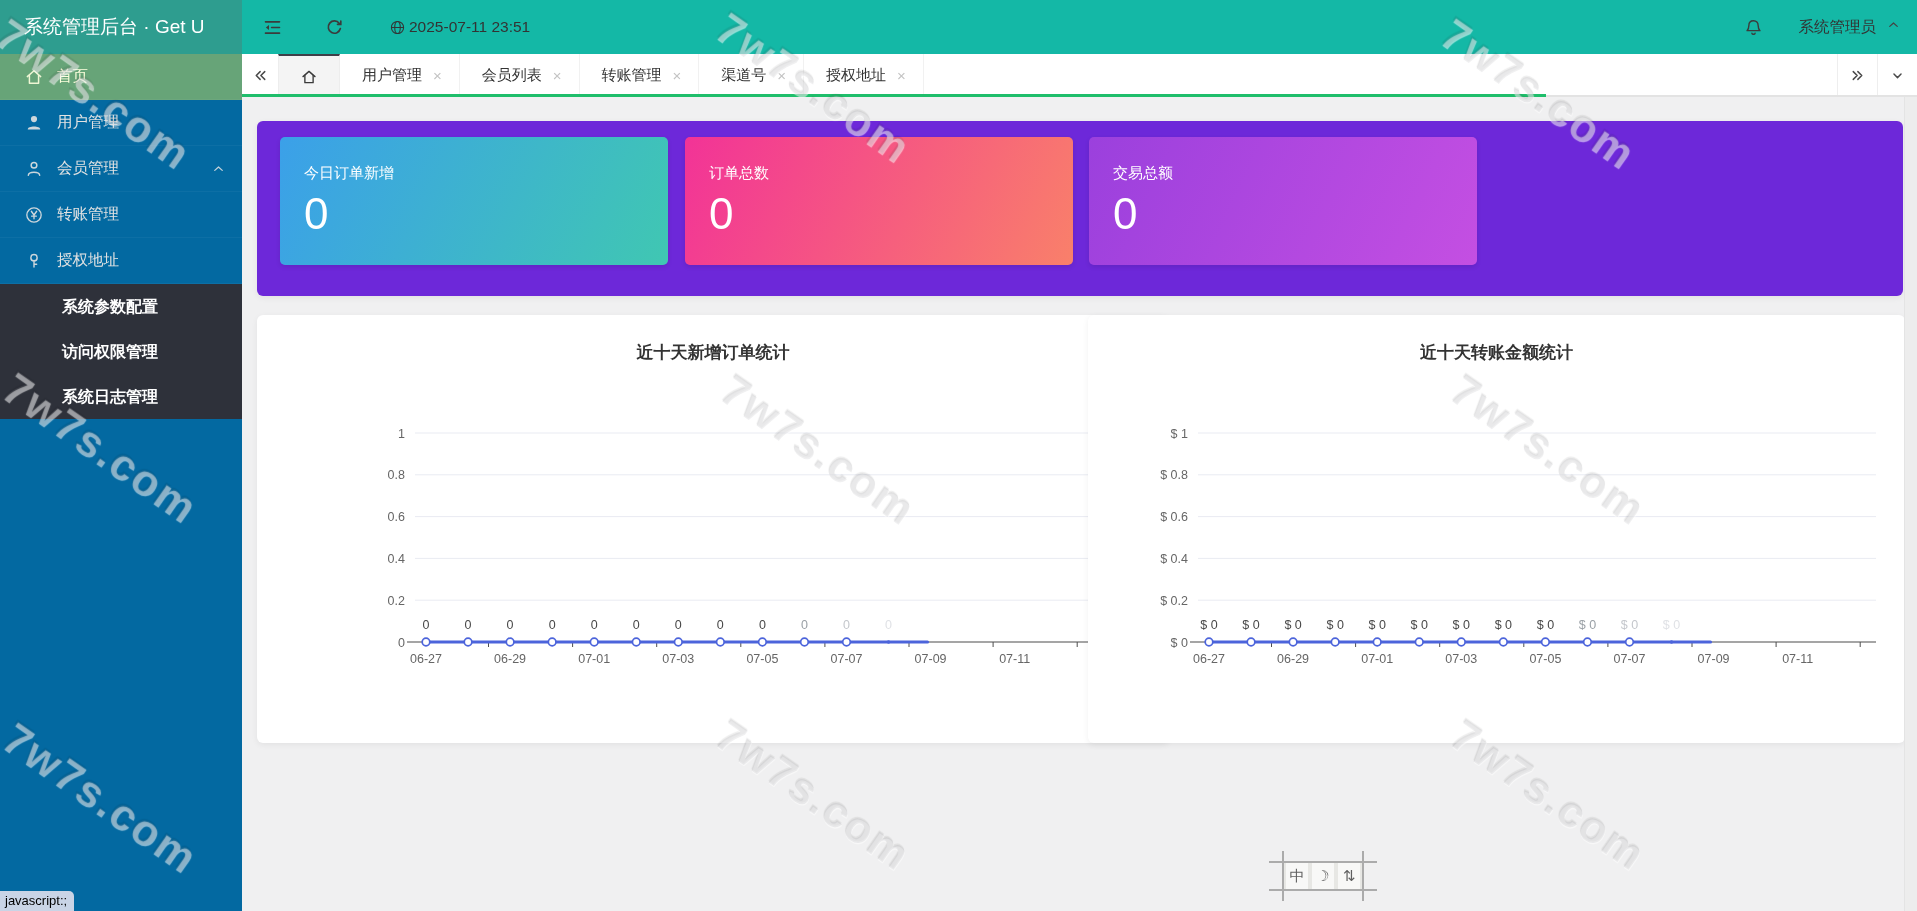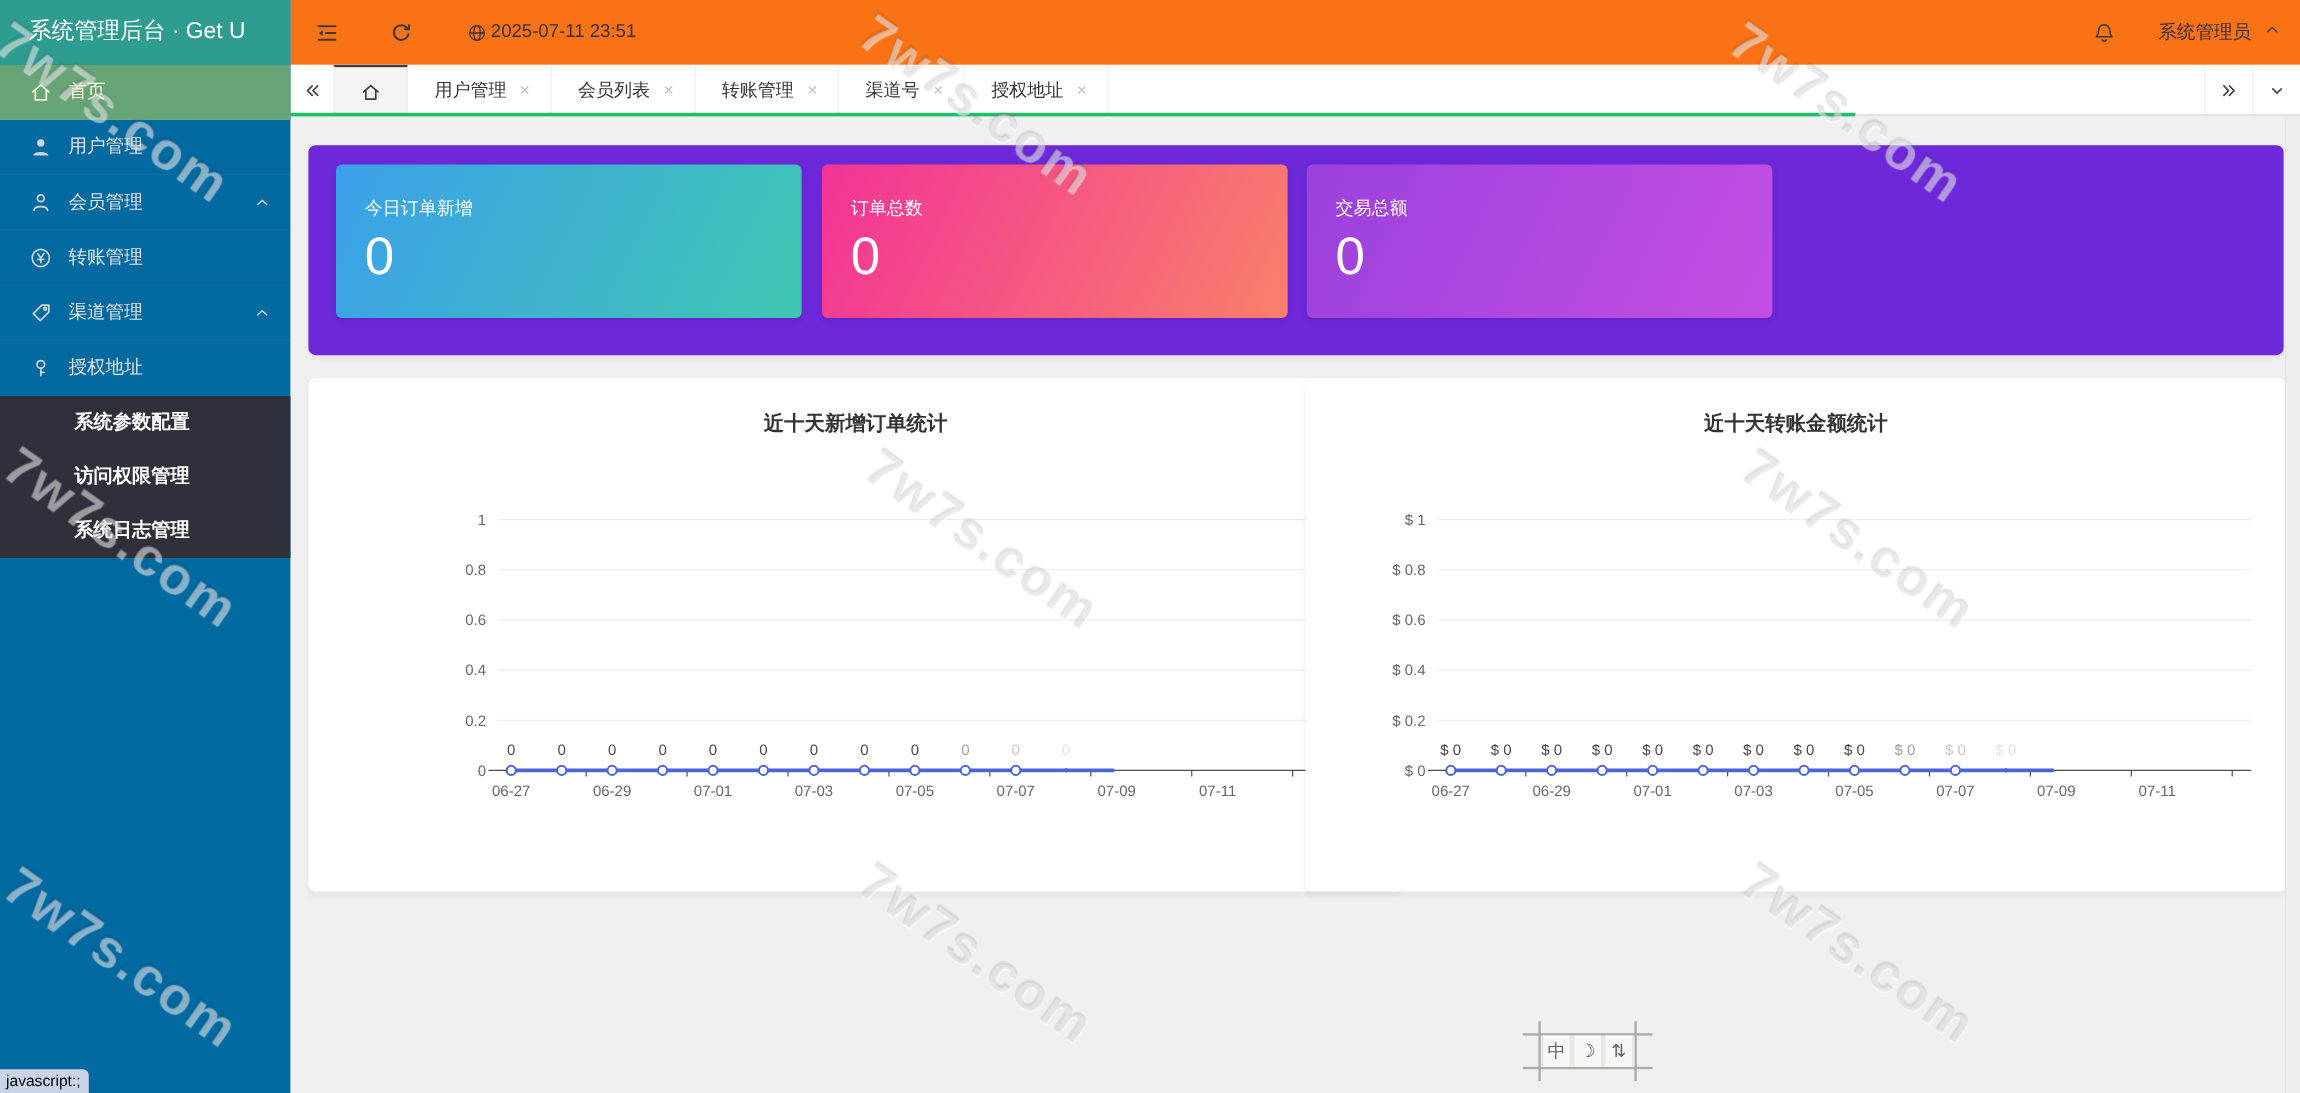--- a/index.html
+++ b/index.html
@@ -17,21 +17,21 @@
   .menu-item .mi-icon{width:20px;height:20px;margin-right:13px;display:inline-flex;opacity:.9;}
   .menu-item .mi-icon svg{width:20px;height:20px;}
   .menu-item.active{background:#67A478;color:#FDFFDE;}
   .menu-item .chev{margin-left:auto;display:inline-flex;opacity:.85;}
   .menu-item .chev svg{width:15px;height:15px;}
   .submenu{background:#2E313A;}
   .submenu-item{height:45px;line-height:45px;padding-left:62px;color:#FFFFFF;font-size:16px;
                 font-weight:bold;cursor:pointer;}
 
   
-  .topbar{position:absolute;left:242px;top:0;right:0;height:54px;background:#f97316;
+  .topbar{position:absolute;left:242px;top:0;right:0;height:54px;background:#14b8a6;
           border-bottom:1px solid #f2f2f2;display:flex;align-items:center;z-index:4;}
   .tb-icon{display:inline-flex;align-items:center;justify-content:center;width:34px;height:34px;
            color:#3b3b3b;cursor:pointer;}
   .tb-icon svg{width:21px;height:21px;}
   .tb-toggle{margin-left:13px;}
   .tb-refresh{margin-left:28px;}
   .tb-time{display:flex;align-items:center;margin-left:38px;font-size:15.5px;color:#333;}
   .tb-time .globe{display:inline-flex;margin-right:3px;color:#333;}
   .tb-time .globe svg{width:17px;height:17px;}
   .tb-right{margin-left:auto;display:flex;align-items:center;}
@@ -145,34 +145,20 @@
     <div class="menu-item">
       <span class="mi-icon">
         <svg viewBox="0 0 24 24" fill="none" stroke="currentColor" stroke-width="1.6" stroke-linecap="round">
             <circle cx="12" cy="12" r="8.6"></circle>
             <path d="M8.8 7.5 L12 12 L15.2 7.5 M12 12 V16.6 M9.2 13.4 H14.8"></path>
           </svg>
       </span>
       <span>转账管理</span>
     </div>
 
-    <div class="menu-item">
-      <span class="mi-icon">
-        <svg viewBox="0 0 24 24" fill="none" stroke="currentColor" stroke-width="1.7" stroke-linejoin="round">
-            <path d="M13 4 H20 V11 L11.5 19.5 L4.5 12.5 Z"></path>
-            <circle cx="16.4" cy="7.6" r="1.4"></circle>
-          </svg>
-      </span>
-      <span>渠道管理</span>
-      <span class="chev">
-        <svg viewBox="0 0 24 24" fill="none" stroke="currentColor" stroke-width="2" stroke-linecap="round" stroke-linejoin="round">
-            <path d="M6 15 L12 9.5 L18 15"></path>
-          </svg>
-      </span>
-    </div>
 
     <div class="menu-item">
       <span class="mi-icon">
         <svg viewBox="0 0 24 24" fill="none" stroke="currentColor" stroke-width="1.7" stroke-linecap="round">
             <circle cx="12" cy="8" r="3.8"></circle>
             <path d="M12 11.8 V19.2 M12 16 H15.2"></path>
           </svg>
       </span>
       <span>授权地址</span>
     </div>

